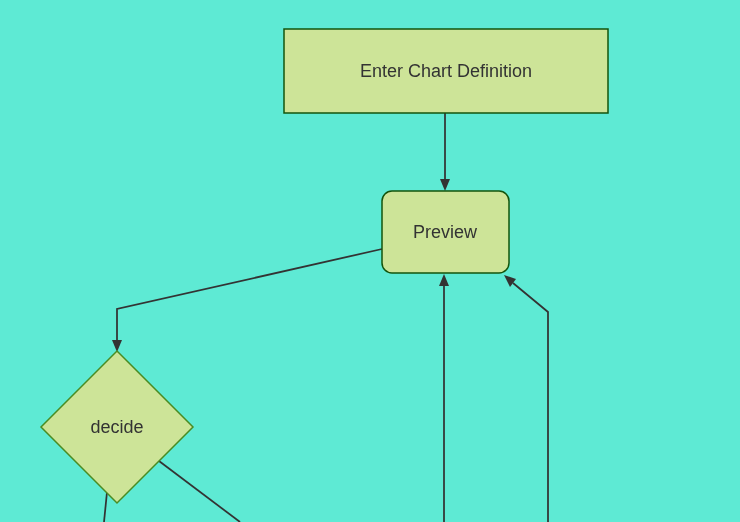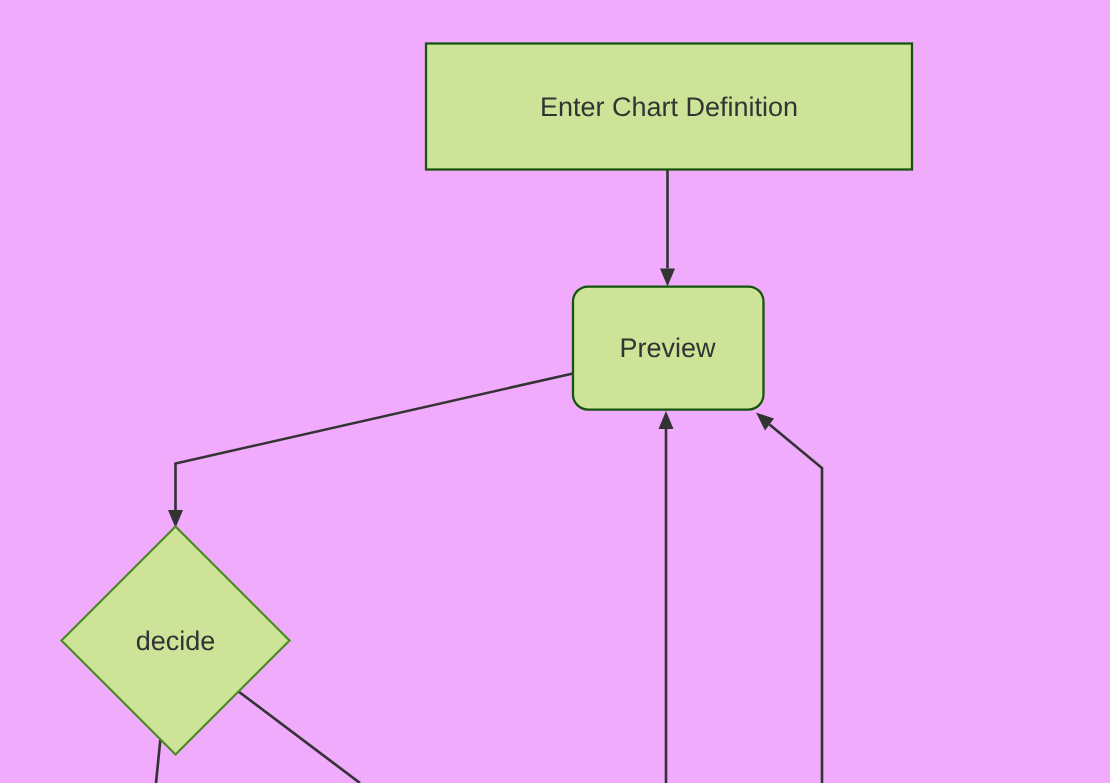--- a/index.html
+++ b/index.html
@@ -4,21 +4,21 @@
 <style>
   html, body {
     margin: 0;
     padding: 0;
     background: #ffffff;
   }
   .canvas-wrap {
     position: relative;
     width: 740px;
     height: 522px;
-    background: #f0abfc;
+    background: #5eead4;
     overflow: hidden;
     font-family: "Liberation Sans", sans-serif;
   }
   svg text {
     font-family: "Liberation Sans", "DejaVu Sans", sans-serif;
     font-size: 18px;
   }
 </style>
 </head>
 <body>

